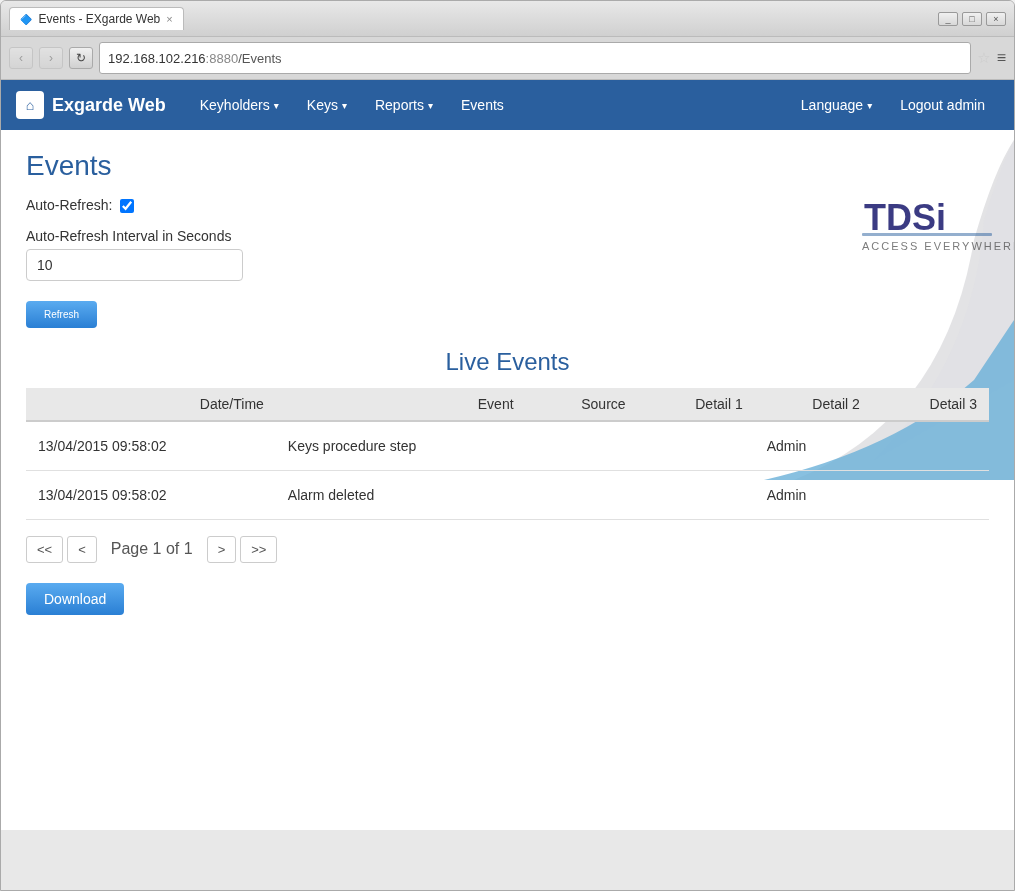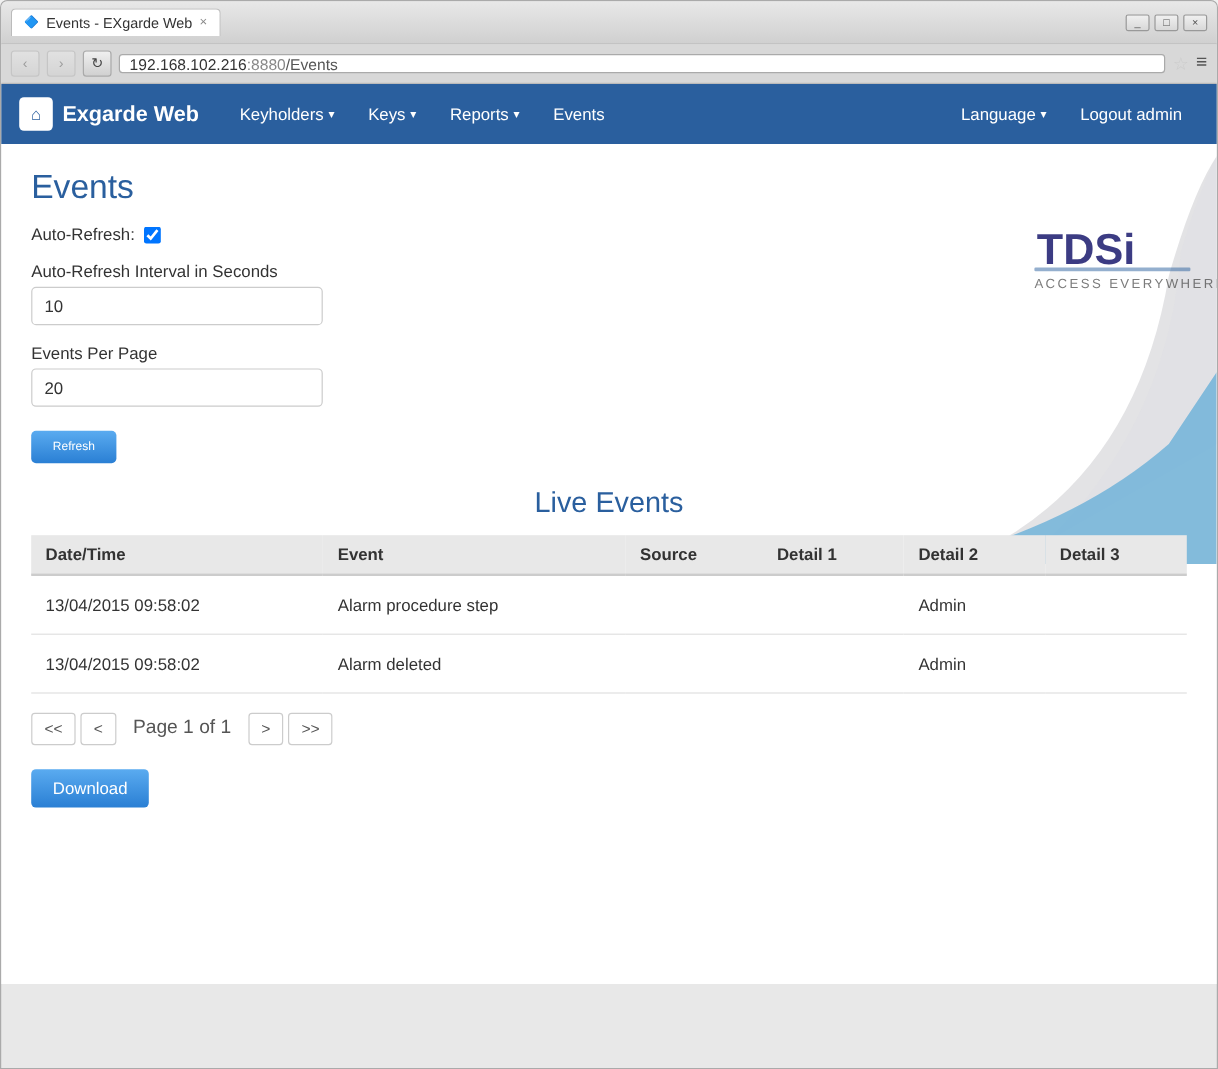--- a/index.html
+++ b/index.html
@@ -76,21 +76,21 @@
       cursor: pointer; font-size: 12px; color: #444;
     }
     .url-bar {
       flex: 1;
       background: white;
       border: 1px solid #aaa;
       border-radius: 3px;
       padding: 2px 8px;
       font-size: 13px;
       color: #333;
-      height: 16px;
+      height: 32px;
       display: flex; align-items: center;
     }
     .url-bar .url-host { color: #333; }
     .url-bar .url-port { color: #888; }
     .url-bar .url-path { color: #555; }
     .star-btn { font-size: 15px; color: #ccc; cursor: pointer; }
     .menu-btn { font-size: 16px; color: #555; cursor: pointer; }
 
     
     .navbar {
@@ -151,21 +151,21 @@
     .page-title {
       color: #2a5f9e;
       font-size: 28px;
       font-weight: normal;
       margin-bottom: 15px;
     }
 
     .form-group { margin-bottom: 15px; }
     .form-label { color: #333; font-size: 14px; margin-bottom: 5px; display: flex; align-items: flex-end; gap: 8px; }
     .form-input {
-      width: 243px;
+      width: 217px;
       padding: 7px 10px;
       border: 1px solid #ccc;
       border-radius: 4px;
       font-size: 14px;
       color: #333;
     }
 
     .checkbox { width: 14px; height: 14px; cursor: pointer; }
 
     .refresh-action-btn {
@@ -189,22 +189,22 @@
 
     
     .events-table {
       width: 100%;
       border-collapse: collapse;
       font-size: 14px;
     }
     .events-table th {
       background: #e8e8e8;
       padding: 8px 12px;
-      text-align: left;
-      font-weight: bold;
+      text-align: right;
+      font-weight: normal;
       border-bottom: 2px solid #ccc;
       color: #333;
     }
     .events-table td {
       padding: 16px 12px;
       border-bottom: 1px solid #e0e0e0;
       color: #333;
     }
 
     
@@ -332,24 +332,20 @@
         </label>
       </div>
 
       
       <div class="form-group">
         <div class="form-label">Auto-Refresh Interval in Seconds</div>
         <input type="text" class="form-input" value="10" style="">
       </div>
 
       
-      <div class="form-group">
-        <div class="form-label">Events Per Page</div>
-        <input type="text" class="form-input" value="20" style="">
-      </div>
 
       
       <button class="refresh-action-btn">Refresh</button>
 
       
       <h2 class="section-title">Live Events</h2>
 
       
       <table class="events-table">
         <thead>
@@ -358,21 +354,21 @@
             <th>Event</th>
             <th>Source</th>
             <th>Detail 1</th>
             <th>Detail 2</th>
             <th>Detail 3</th>
           </tr>
         </thead>
         <tbody id="table-body">
         <tr>
               <td>13/04/2015 09:58:02</td>
-              <td>Alarm procedure step</td>
+              <td>Keys procedure step</td>
               <td></td>
               <td></td>
               <td>Admin</td>
               <td></td>
             </tr>
             <tr>
               <td>13/04/2015 09:58:02</td>
               <td>Alarm deleted</td>
               <td></td>
               <td></td>

